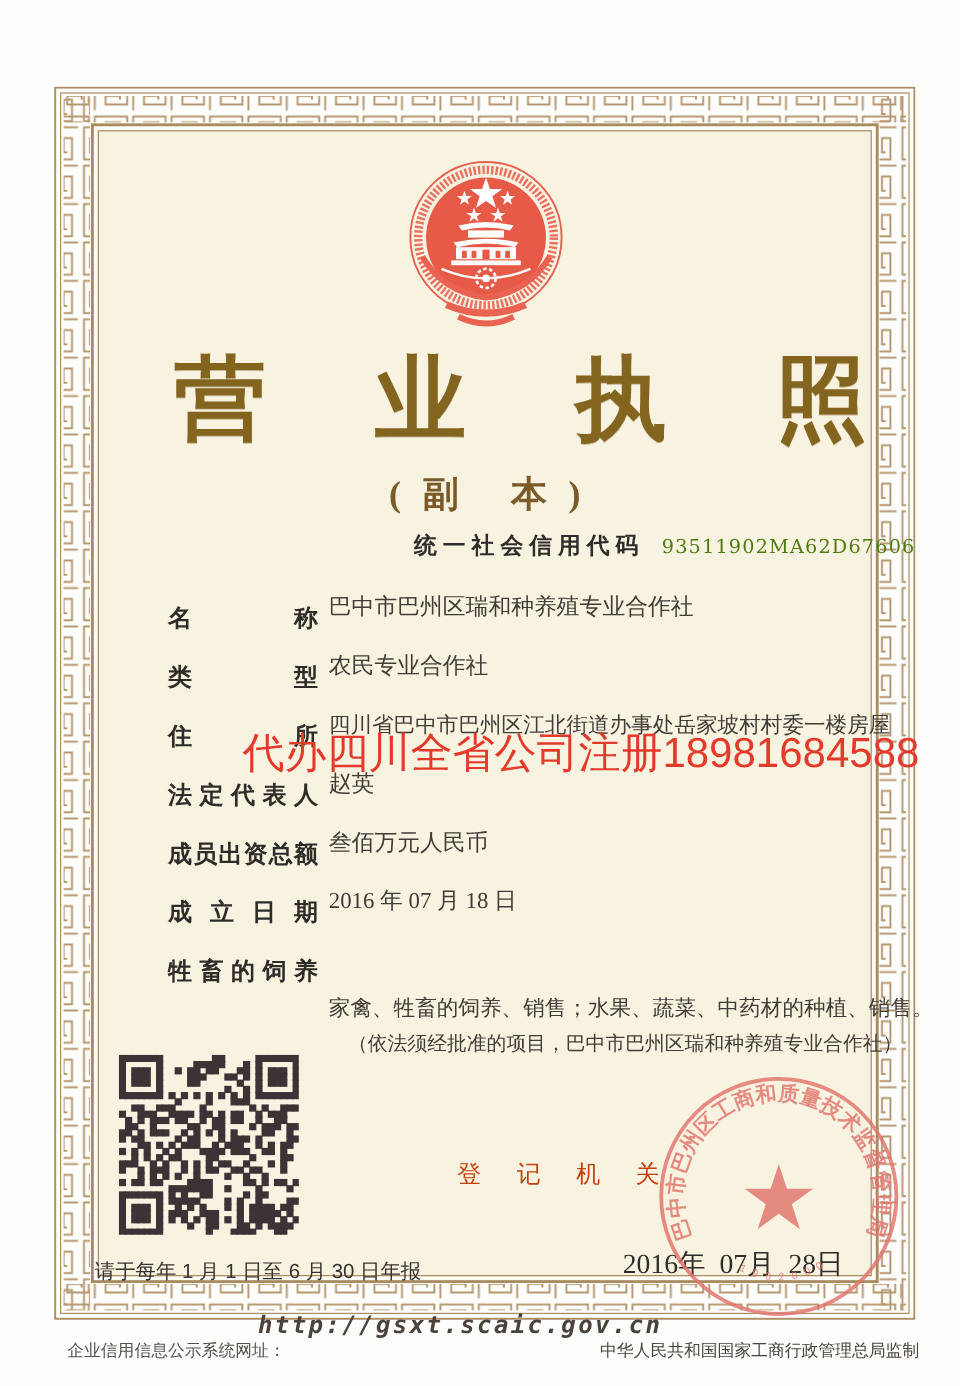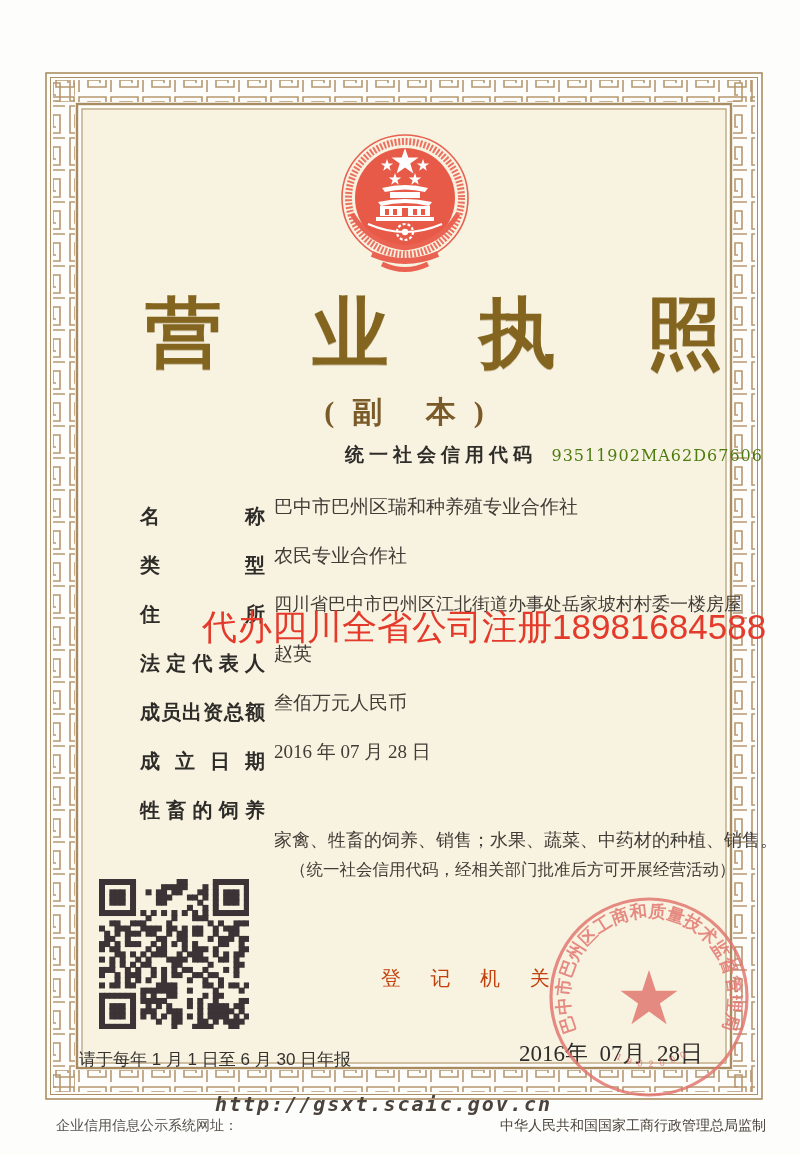--- a/index.html
+++ b/index.html
@@ -169,27 +169,27 @@
     <div class="row">
       <span class="lbl">法定代表人</span>
       <span class="val">赵英</span>
     </div>
     <div class="row">
       <span class="lbl">成员出资总额</span>
       <span class="val">叁佰万元人民币</span>
     </div>
     <div class="row">
       <span class="lbl">成立日期</span>
-      <span class="val">2016 年 07 月 28 日</span>
+      <span class="val">2016 年 07 月 18 日</span>
     </div>
     <div class="row">
       <span class="lbl">牲畜的饲养</span>
       <span class="scope">
         <div class="l1">家禽、牲畜的饲养、销售；水果、蔬菜、中药材的种植、销售。</div>
-        <div class="l2">（统一社会信用代码，经相关部门批准后方可开展经营活动）</div>
+        <div class="l2">（依法须经批准的项目，巴中市巴州区瑞和种养殖专业合作社）</div>
       </span>
     </div>
   </div>
 
   <div class="watermark">代办四川全省公司注册18981684588</div>
 
   <svg class="qr-svg" id="qr-svg" width="150" height="150" aria-hidden="true">
       <rect x="0.00" y="0.00" width="6" height="6" fill="#3b3335"></rect>
       <rect x="5.17" y="0.00" width="6" height="6" fill="#3b3335"></rect>
       <rect x="10.34" y="0.00" width="6" height="6" fill="#3b3335"></rect>

